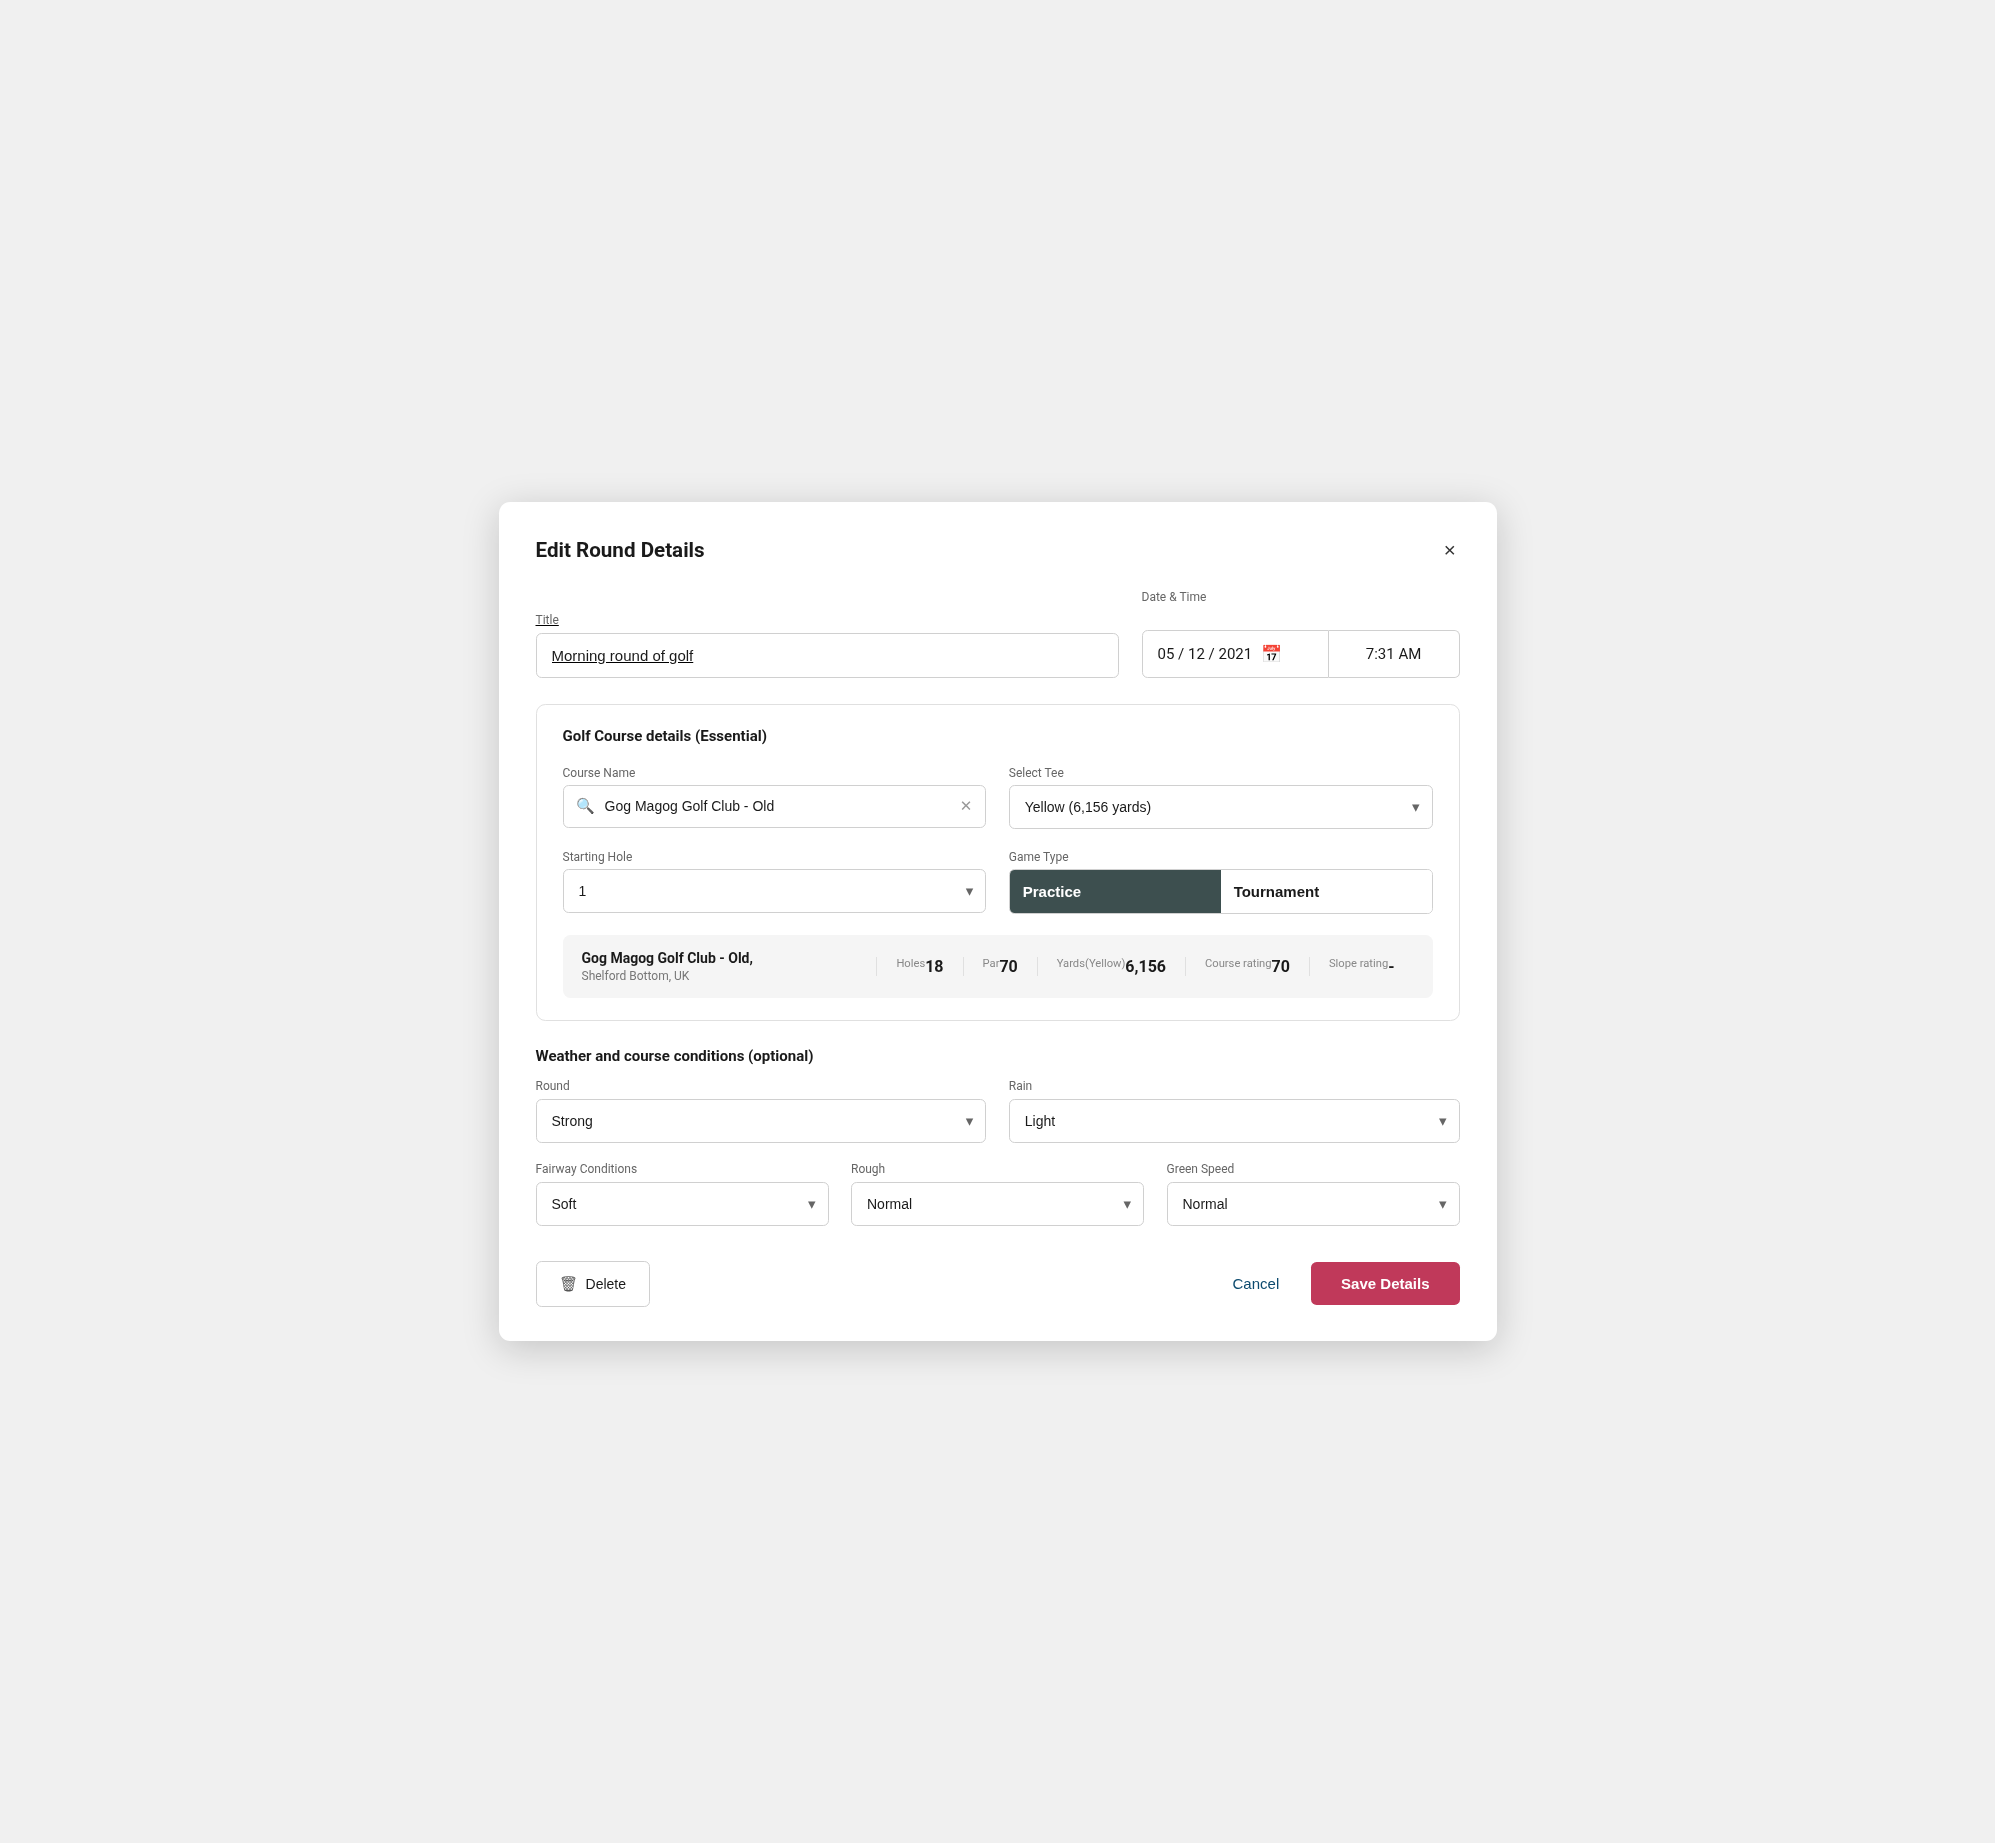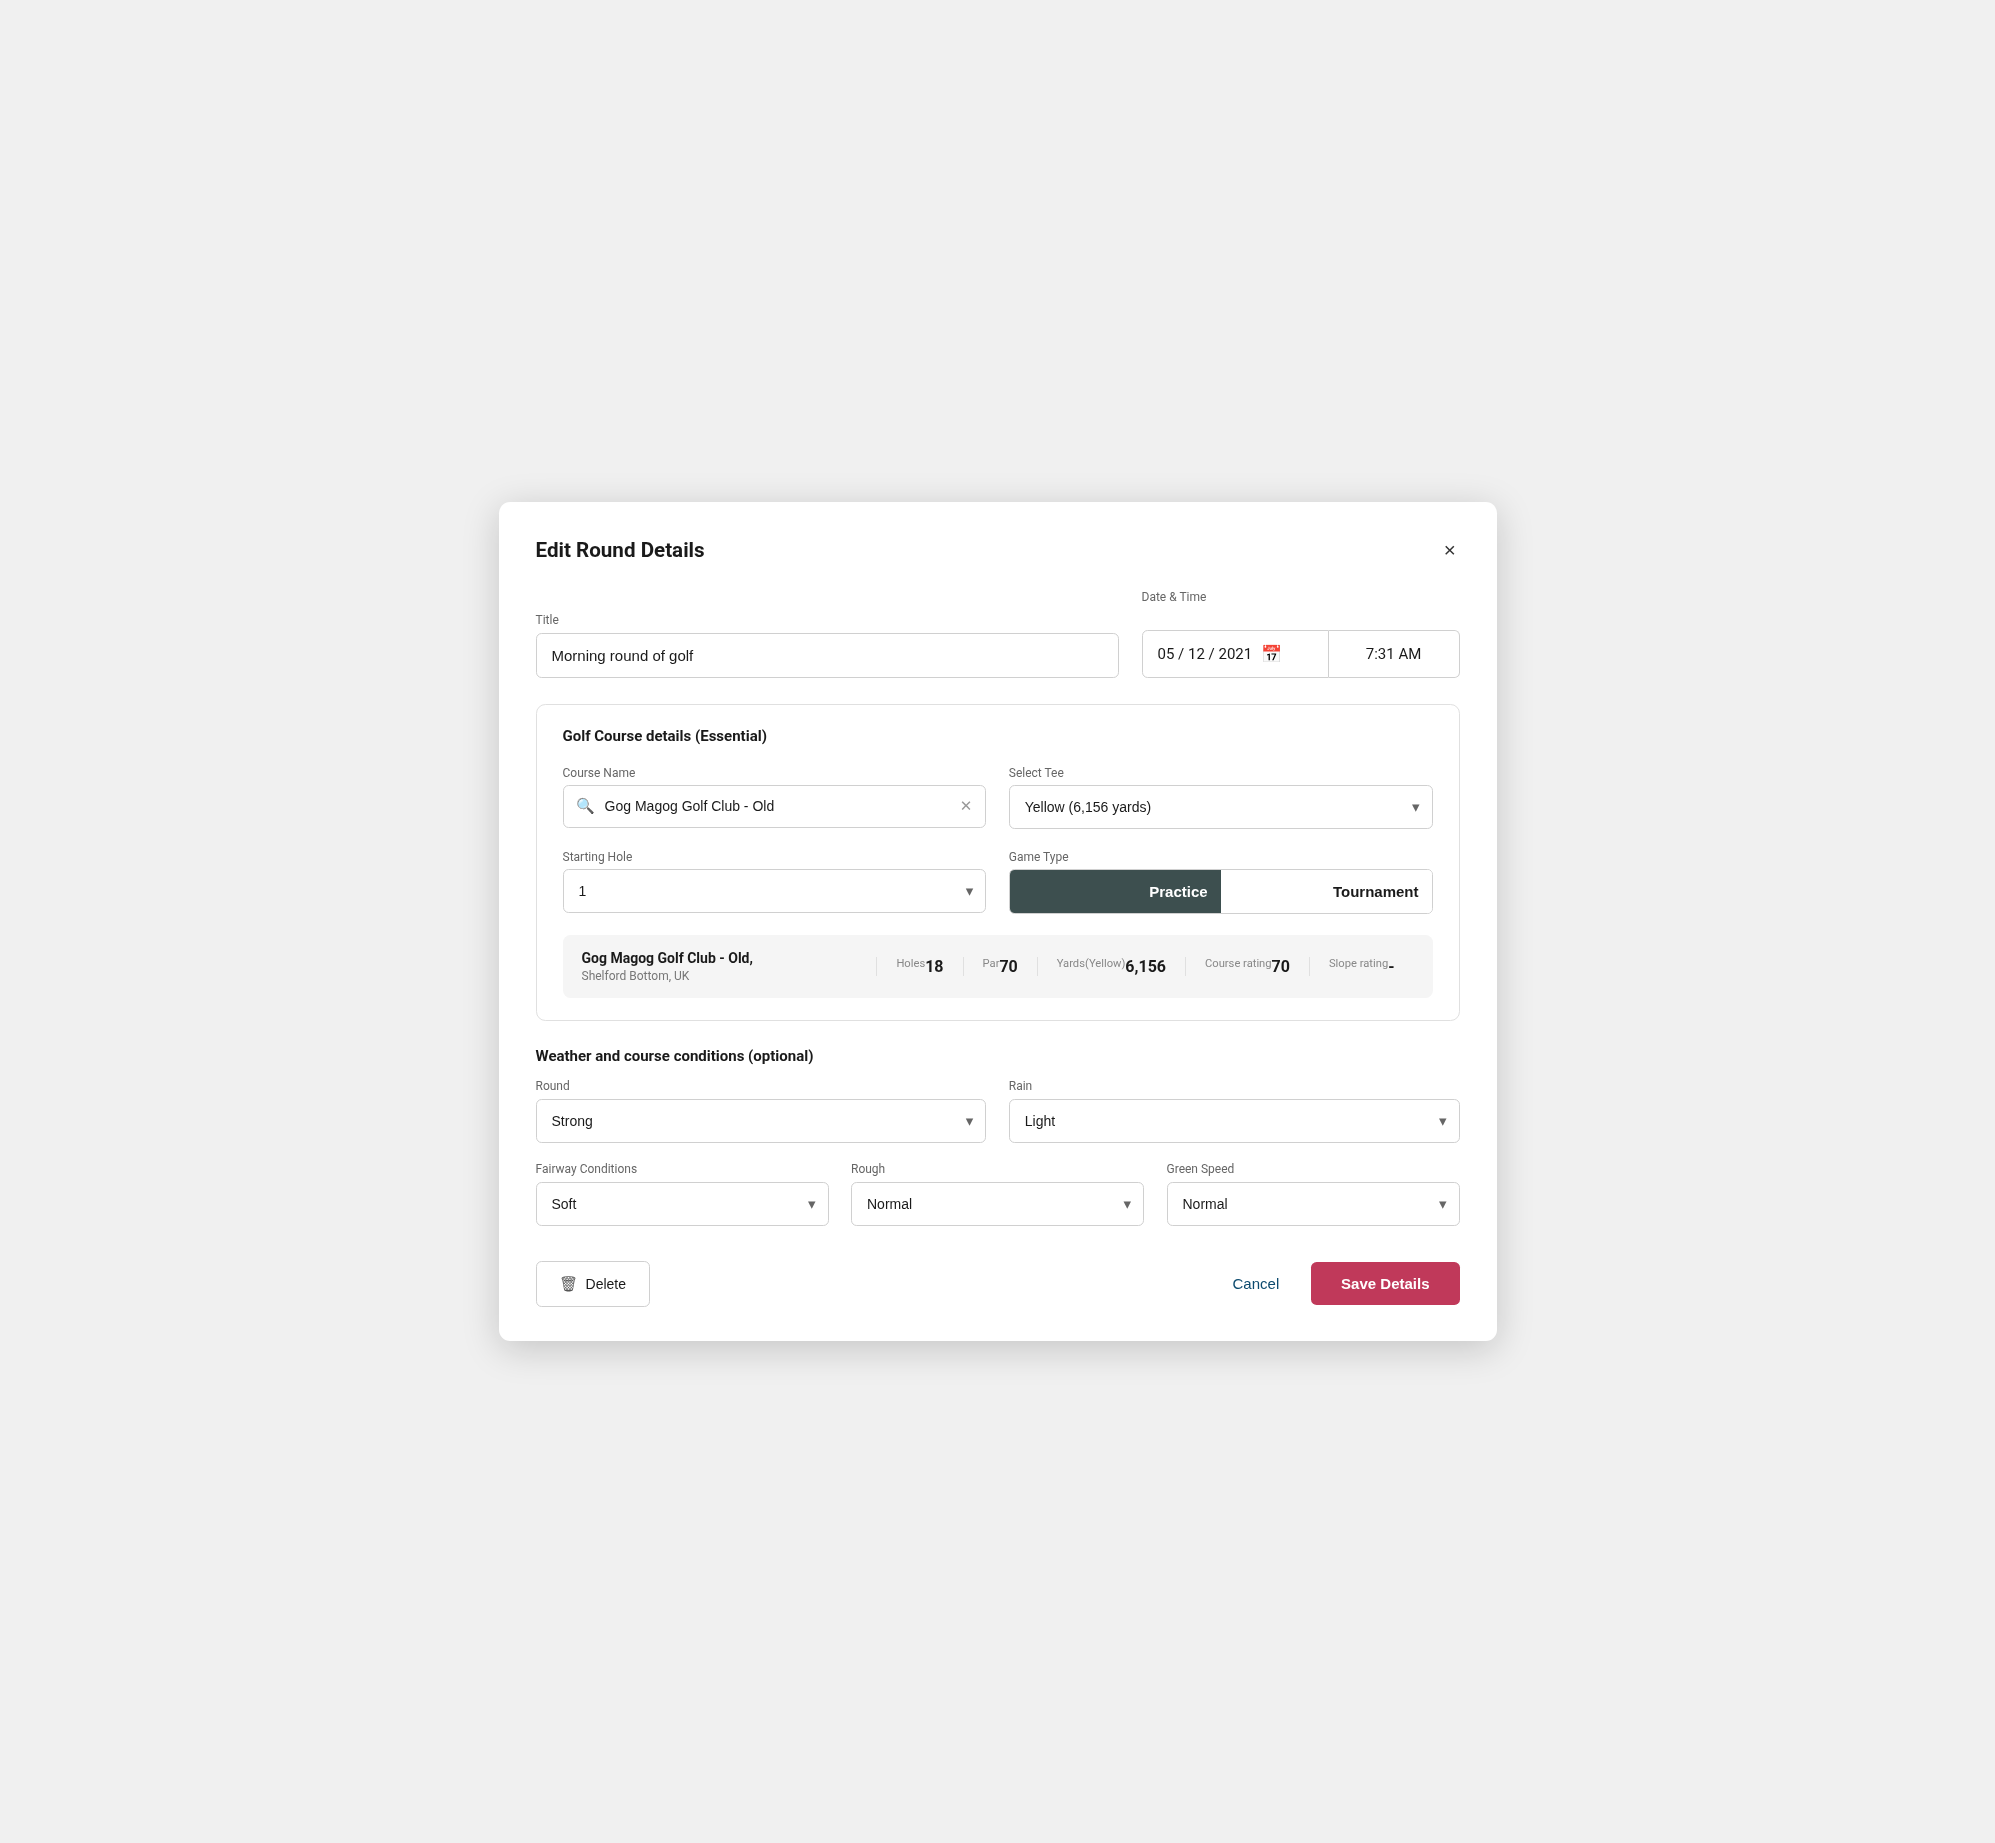--- a/index.html
+++ b/index.html
@@ -51,20 +51,21 @@
       flex-direction: column;
       gap: 5.6px;
     }
     .field-label {
       font-size: 12px;
       color: #666;
       font-weight: 400;
     }
     .title-field {
       flex: 1;
+      text-decoration: underline;
     }
     .title-input {
       width: 100%;
       padding: 13px 15px;
       border: 1.4px solid #d0d0d0;
       border-radius: 5.6px;
       font-size: 15px;
       color: #1a1a1a;
       outline: none;
     }
@@ -174,21 +175,21 @@
     .game-type-toggle {
       display: flex;
       border: 1.4px solid #d0d0d0;
       border-radius: 5.6px;
       overflow: hidden;
       width: 100%;
     }
     .toggle-btn {
       flex: 1;
       padding: 13px;
-      text-align: right;
+      text-align: left;
       font-size: 15px;
       font-weight: 600;
       cursor: pointer;
       border: none;
       outline: none;
     }
     .toggle-btn.active {
       background: #3d4f4f;
       color: #fff;
     }

